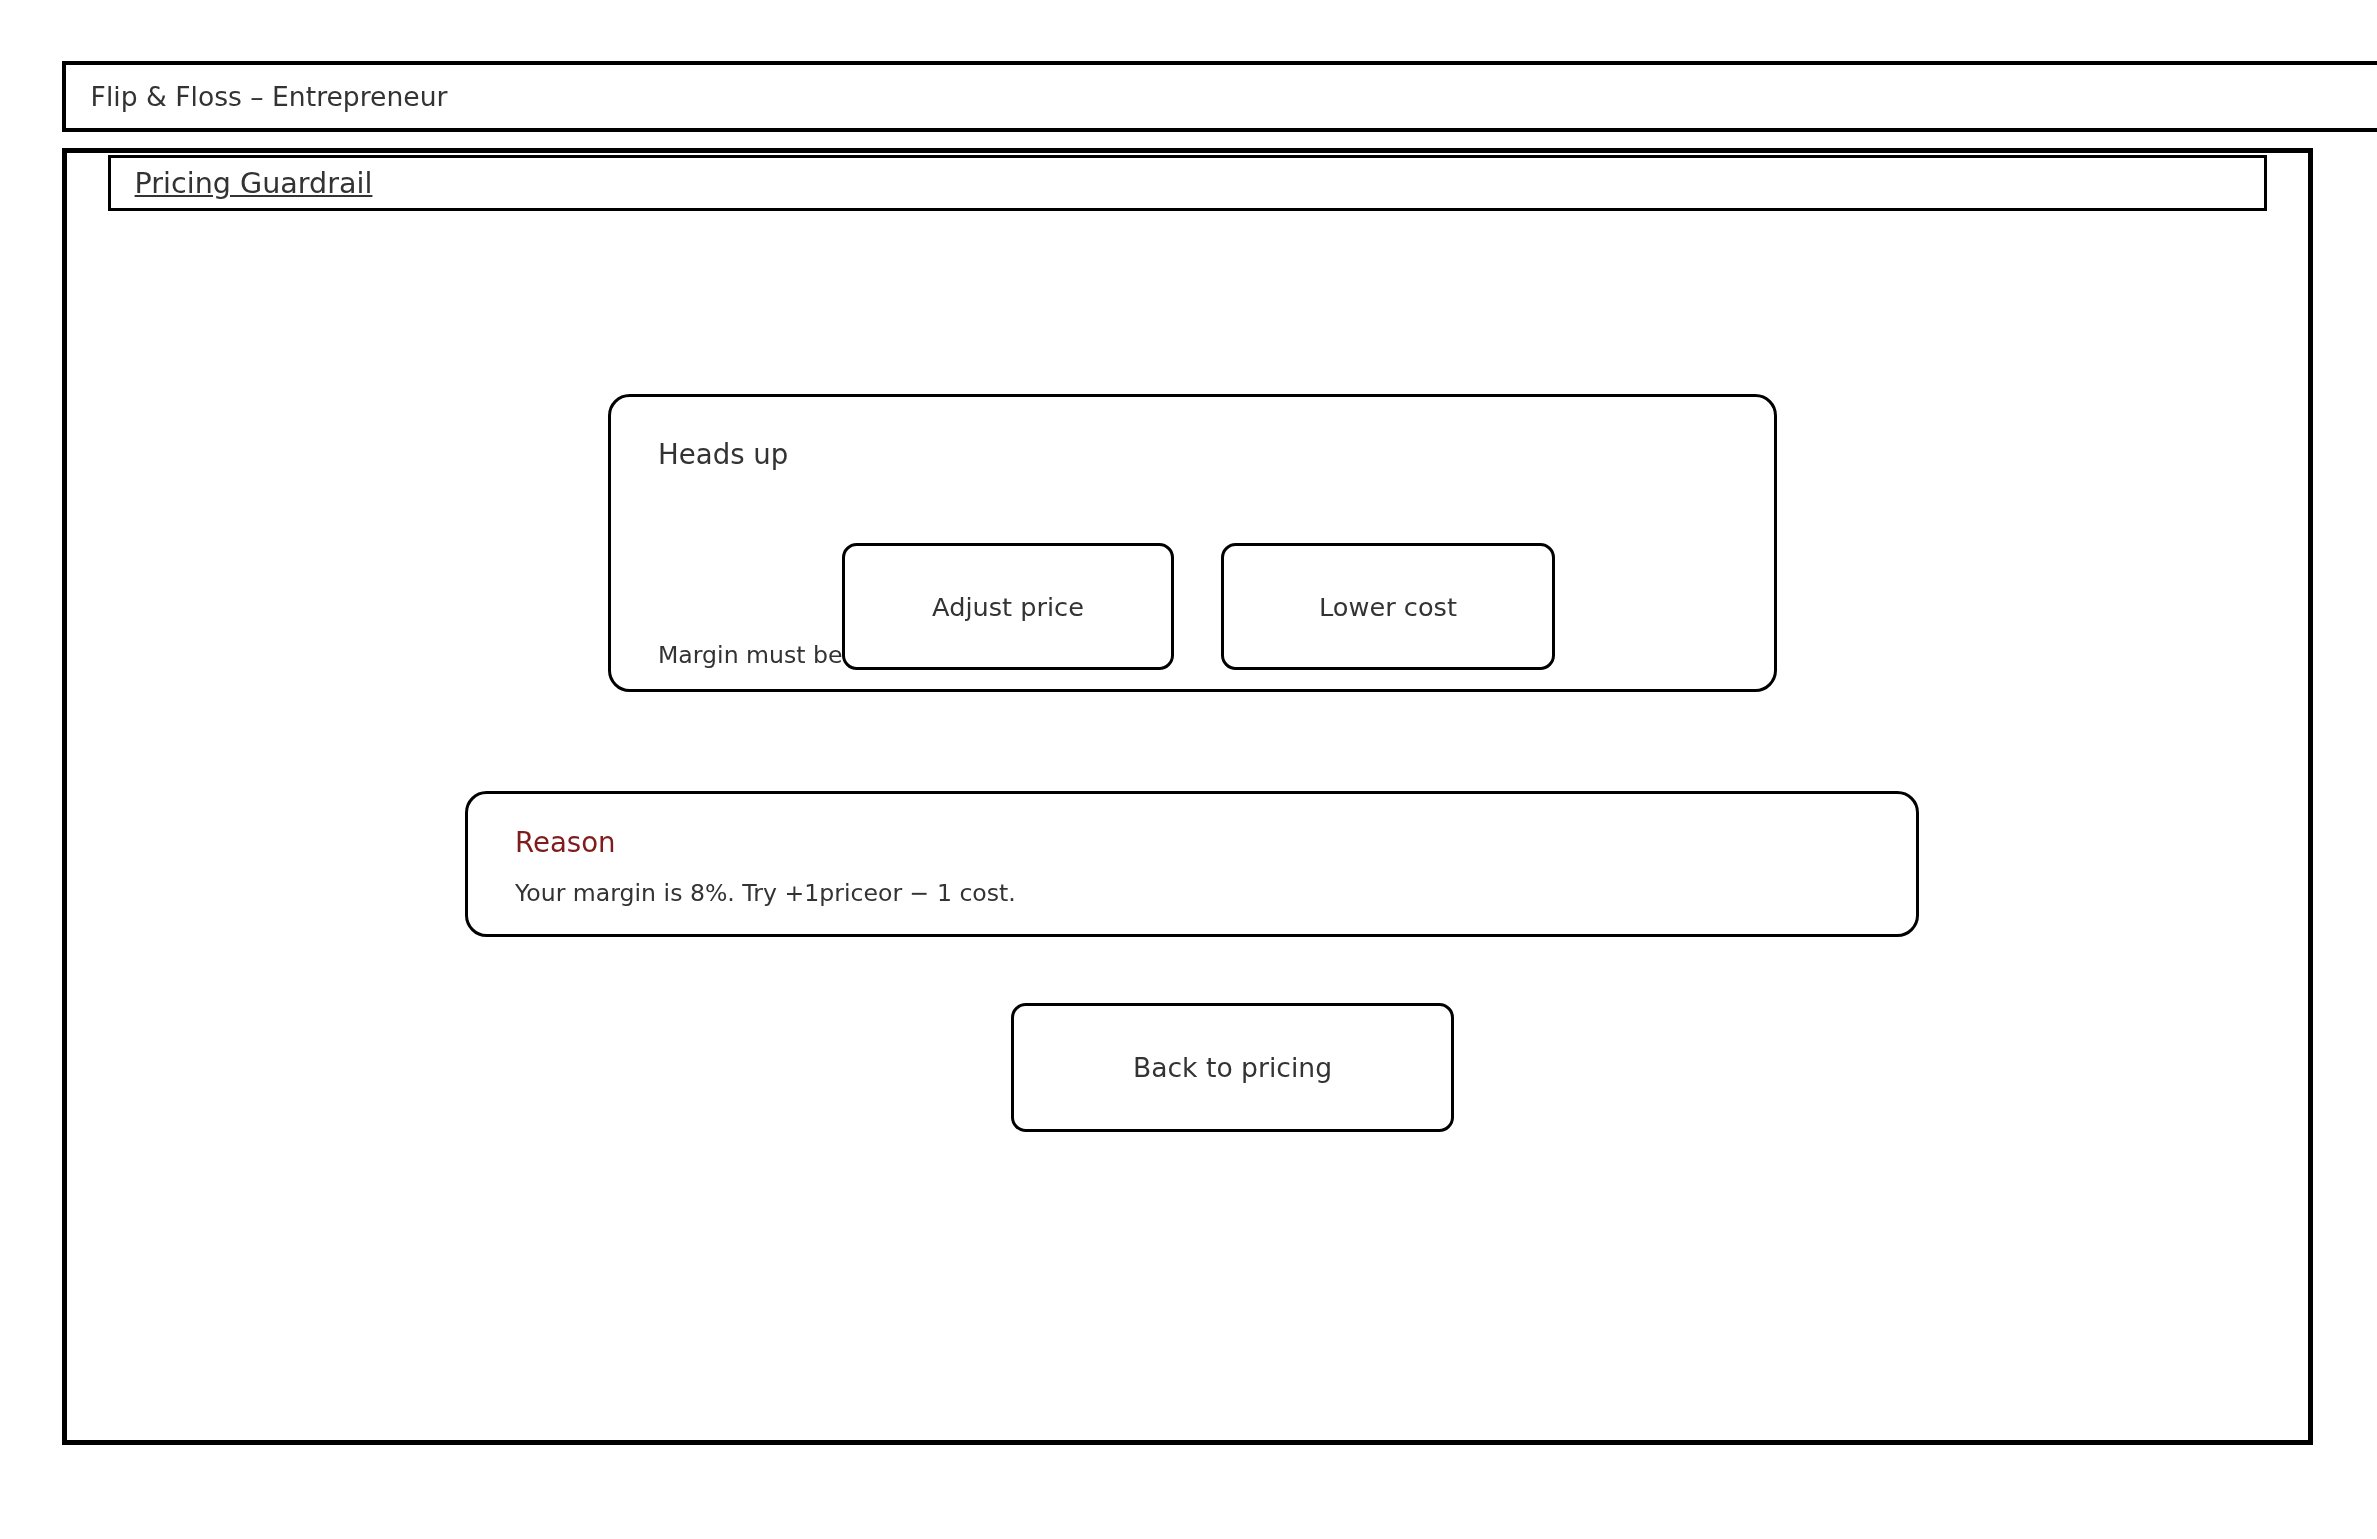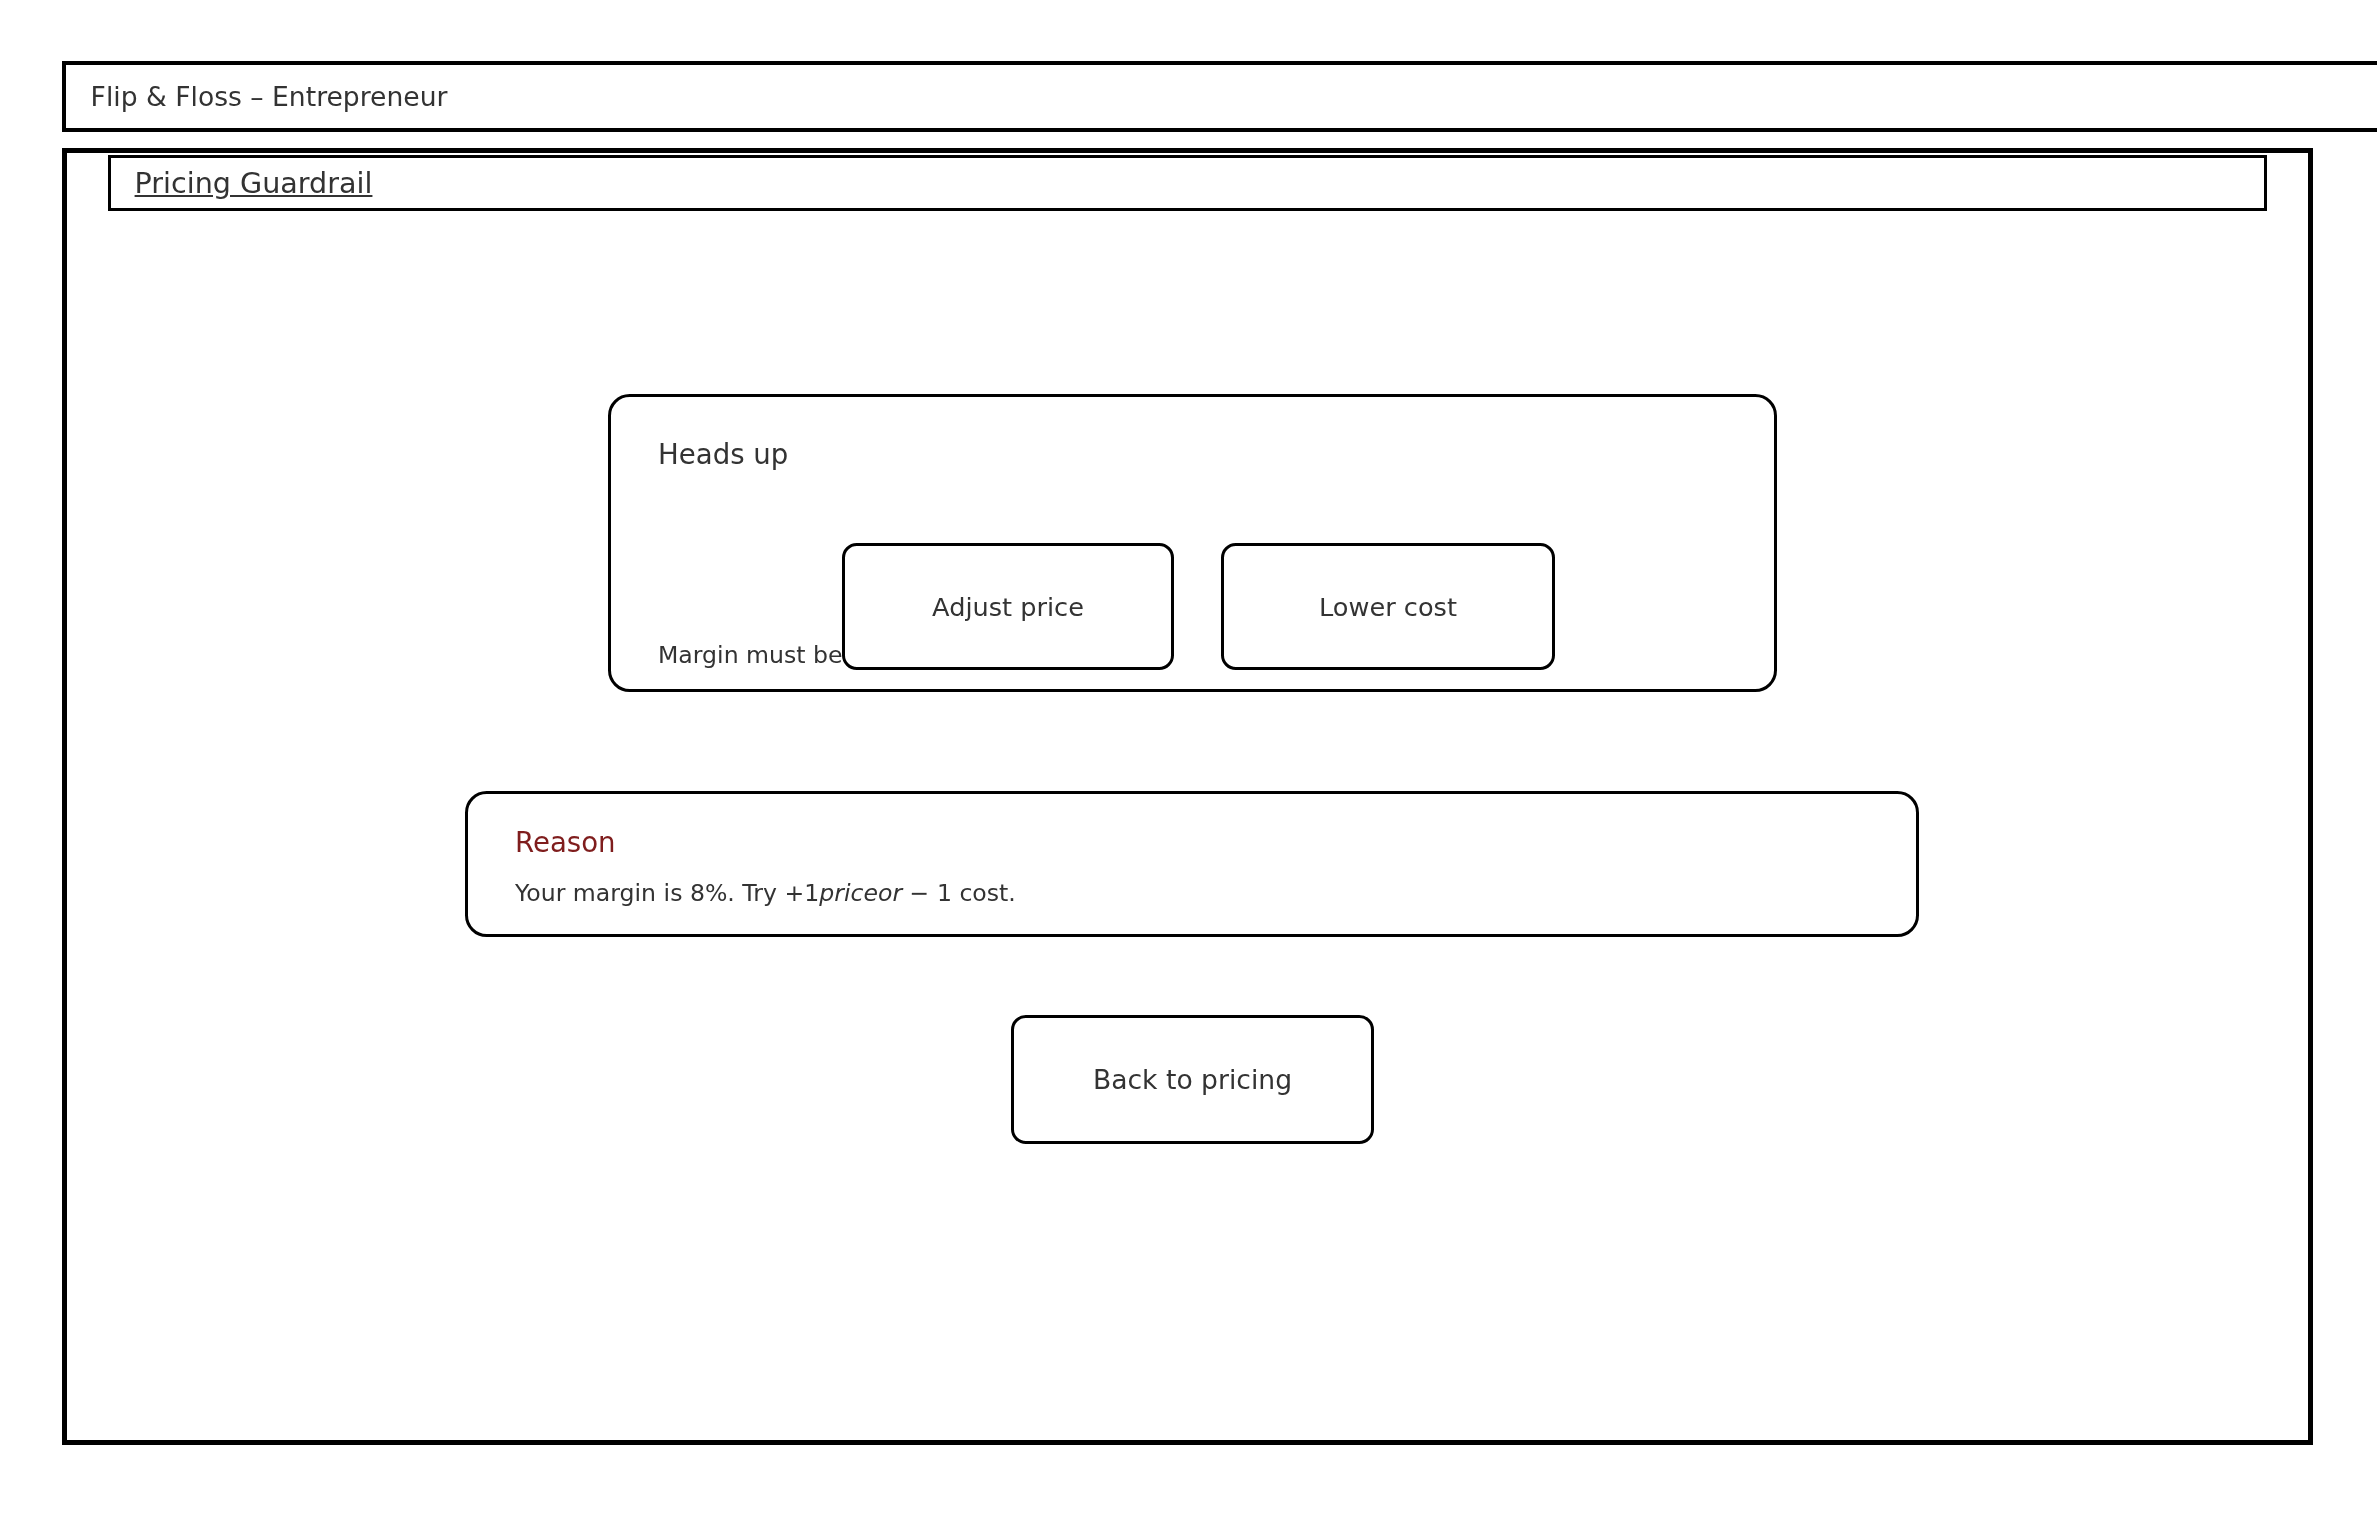--- a/index.html
+++ b/index.html
@@ -133,24 +133,23 @@
   }
   .btn-lower-cost {
     left: 1221px;
     top: 543px;
     width: 334px;
     height: 127px;
   }
   .btn-back {
     left: 1011px;
     top: 1003px;
-    width: 363px;
+    width: 443px;
     height: 129px;
     font-size: 26.6px;
-    margin-top: 12px;
   }
 
   
   .reason-card {
     position: absolute;
     left: 465px;
     top: 791px;
     width: 1454px;
     height: 146px;
     border: 3px solid #000000;
@@ -168,21 +167,20 @@
   }
   .reason-body {
     position: absolute;
     left: 47px;
     top: 85px;
     font-size: 23.6px;
     color: #333333;
     white-space: nowrap;
   }
   .math-italic {
-    font-style: italic;
   }
 
   
   .footer {
     position: absolute;
     left: 109px;
     top: 1369px;
     width: 2161px;
     height: 61px;
     border: 3.9px solid #000000;

